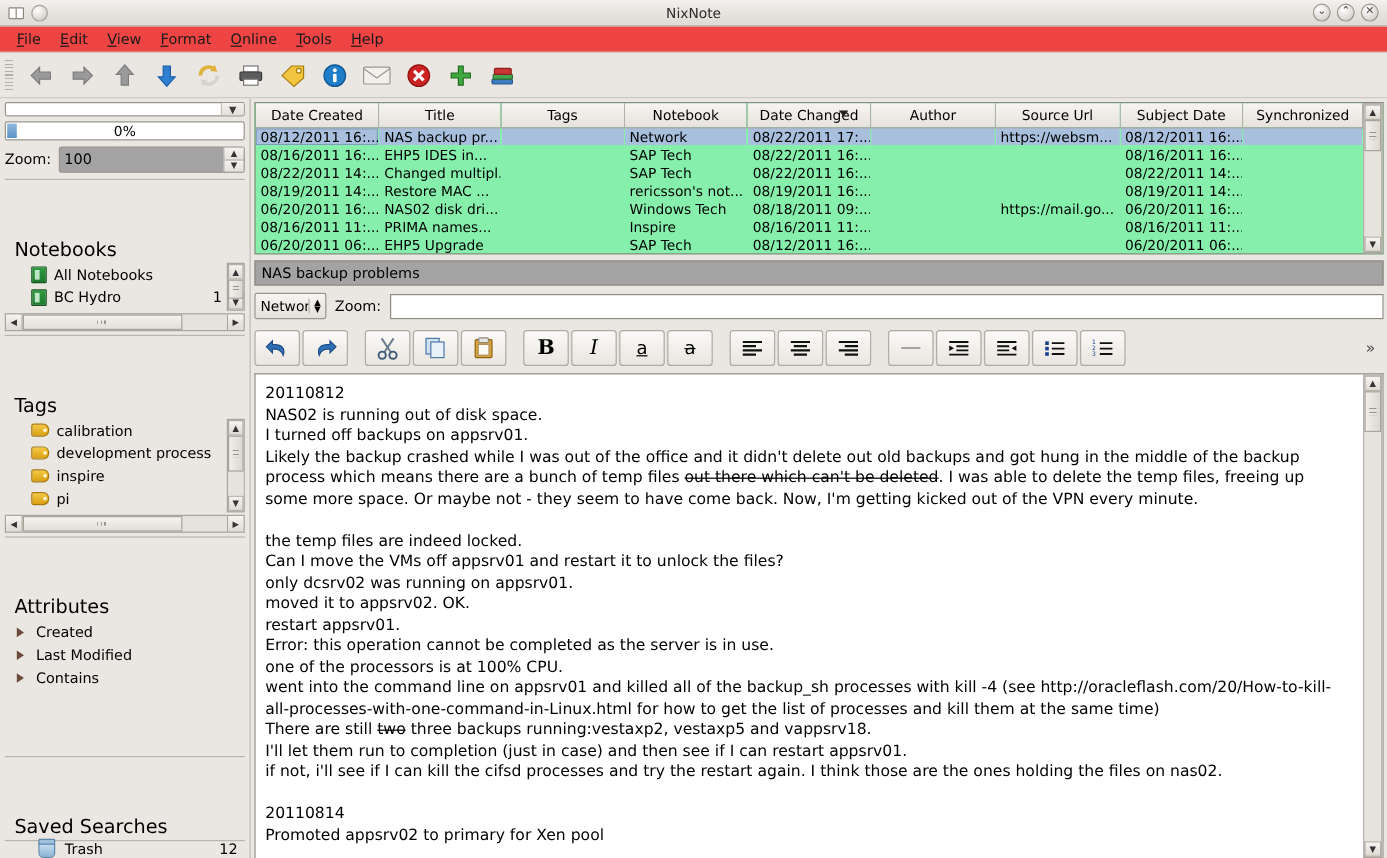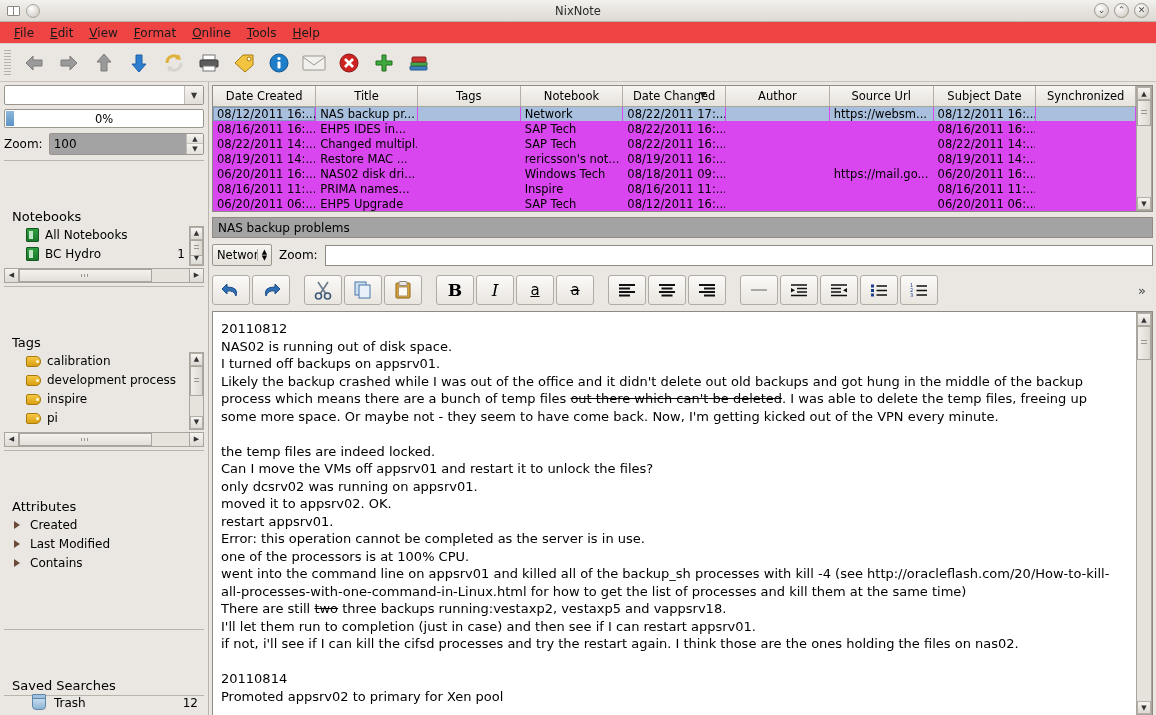--- a/index.html
+++ b/index.html
@@ -98,21 +98,21 @@
   .zoomrow { height:24px; display:flex; align-items:center; gap:6px; margin-bottom:5px; }
   .zoomrow .lbl { font-size:12px; }
   .spin { flex:1; height:22px; display:flex; background:#a3a3a3; border:1px solid #9a958d; border-radius:2px; }
   .spin .val { flex:1; padding:0 4px; display:flex; align-items:center; font-size:12px; }
   .spin .btns { width:17px; border-left:1px solid #c2bdb5; display:flex; flex-direction:column; }
   .spin .btns div { flex:1; display:flex; align-items:center; justify-content:center;
     background:linear-gradient(to bottom,#f5f3f0,#e4e0da); font-size:7px; color:#333; }
   .spin .btns div:first-child { border-bottom:1px solid #c8c3bb; }
 
   .sec { border-top:1px solid #b9b4ac; padding-top:2px; }
-  .sec-title { font-size:13px; padding:2px 0 2px 8px;margin-top:44px; }
+  .sec-title { font-size:16px; padding:2px 0 2px 8px;margin-top:44px; }
   .tree-wrap { display:flex;text-align:right; }
   .tree { flex:1; }
   .tree-row { display:flex; align-items:center; gap:6px; height:19px; padding-left:22px; font-size:12px; }
   .tree-row .cnt { margin-left:auto; padding-right:4px; font-size:12px; }
   .tri { width:0;height:0;border-left:6px solid #6b4a3a;border-top:4px solid transparent;border-bottom:4px solid transparent; margin-left:-12px; margin-right:4px; }
 
   .vsb { width:15px; background:#eae7e2; border:1px solid #a9a49c; display:flex; flex-direction:column; }
   .vsb .ar { height:13px; background:linear-gradient(to bottom,#f6f4f1,#ddd9d3); border:1px solid #b3aea6; display:flex;align-items:center;justify-content:center;font-size:7px;color:#333; }
   .vsb .track { flex:1; position:relative; background:#e6e2dc; }
   .vsb .thumb { position:absolute; left:0; right:0; background:linear-gradient(to right,#f2efeb,#dcd8d1); border:1px solid #a9a49c; }
@@ -136,21 +136,21 @@
   .spacer { flex:1; }
   .trash-row { display:flex; align-items:flex-start; gap:8px; height:22px; padding:0 6px 0 28px; border-top:1px solid #b9b4ac; font-size:12px; }
   .trash-icon { width:14px;height:14px;background:linear-gradient(to bottom,#cfe3f2,#8db4d4); border:1px solid #5d86ab; border-radius:2px 2px 4px 4px; position:relative; }
   .trash-icon::before{content:"";position:absolute;left:-1px;right:-1px;top:-3px;height:3px;background:#9fc1de;border:1px solid #5d86ab;border-radius:1px;}
   .trash-row .cnt { margin-left:auto; }
 
   
   .right { flex:1; display:flex; flex-direction:column; min-width:0; background:#eae7e2; padding:3px 3px 0 3px; }
 
   
-  .listbox { height:127px; min-height:127px; display:flex; border:1px solid #8f8a82; background:#d946ef; }
+  .listbox { height:127px; min-height:127px; display:flex; border:1px solid #8f8a82; background:#86efac; }
   .listmain { flex:1; display:flex; flex-direction:column; min-width:0; overflow:hidden; }
   table.notes { border-collapse:collapse; table-layout:fixed; width:100%; }
   table.notes th {
     background:linear-gradient(to bottom,#f7f5f2,#e6e2dc);
     border-right:1px solid #b4afa7; border-bottom:1px solid #a9a49c;
     font-weight:normal; font-size:11.5px; height:20px; padding:0 4px; position:relative;
   }
   table.notes td {
     height:15px; font-size:11.5px; padding:0 4px; white-space:nowrap; overflow:hidden;
     border-right:1px solid transparent;

